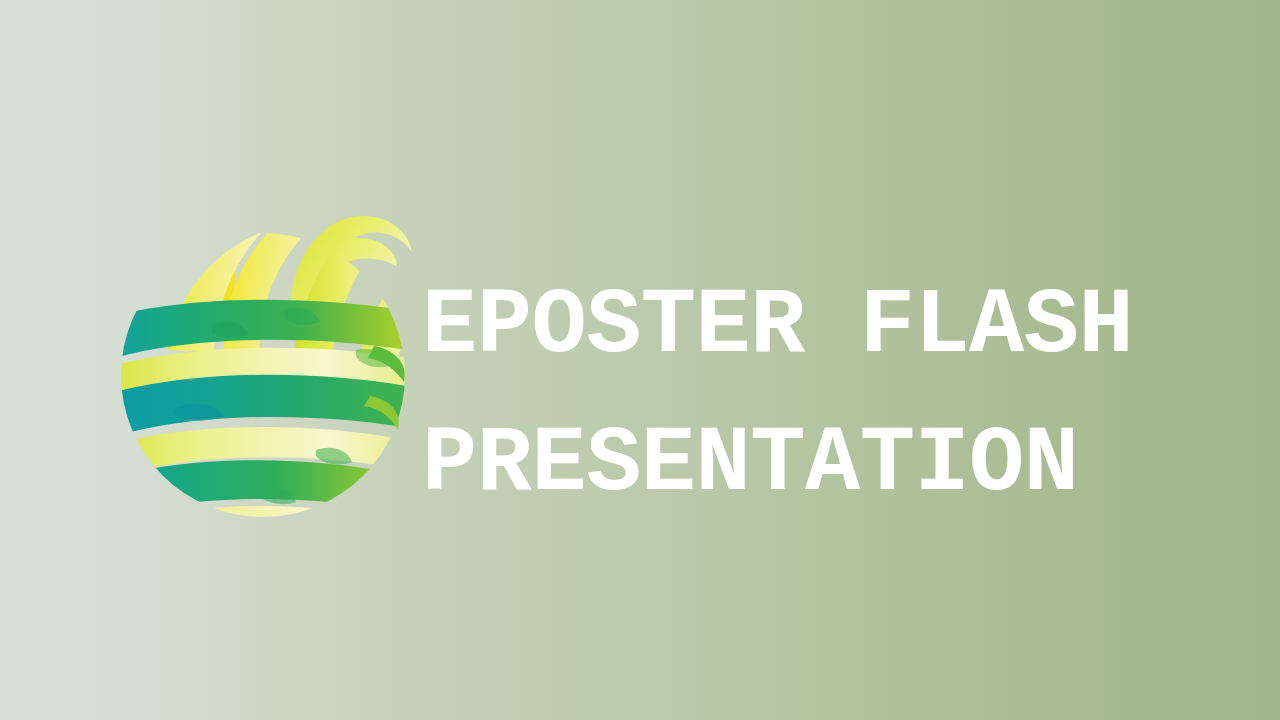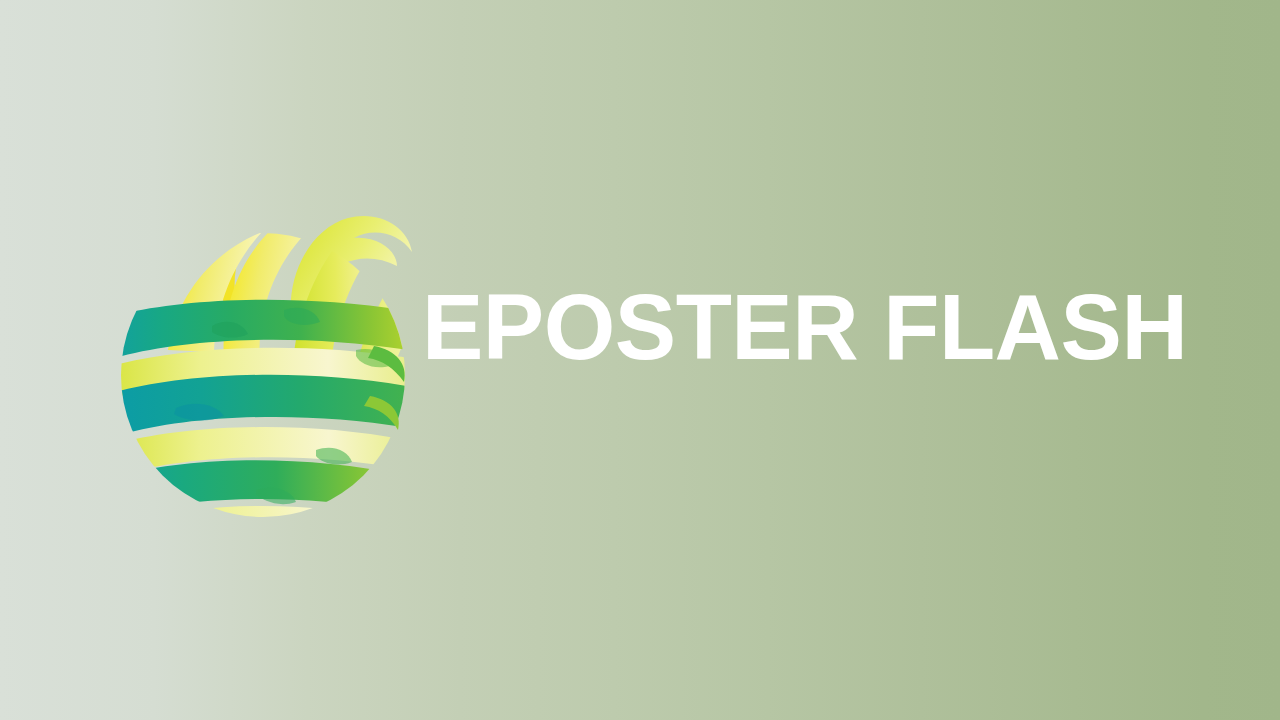--- a/index.html
+++ b/index.html
@@ -39,21 +39,21 @@
   
   .title-block {
     position: absolute;
     left: 422px;
     top: 258px;
     width: 790px;
   }
   .title-line {
     display: block;
     color: #ffffff;
-    font-family: Liberation Sans, sans-serif;
+    font-family: Liberation Mono, monospace;
     font-weight: bold;
     font-size: 92px;
     line-height: 138px;
     letter-spacing: -0.5px;
     white-space: nowrap;
   }
 </style>
 </head>
 <body>
 
@@ -197,15 +197,16 @@
         <path d="M258 146 C 280 150, 292 164, 288 182
                  C 278 168, 266 160, 252 158 Z" fill="#5cbc40"></path>
         <path d="M254 196 C 276 200, 286 214, 282 230
                  C 274 216, 262 208, 248 206 Z" fill="#8cc836"></path>
       </g>
     </svg>
   </div>
 
   <div class="title-block">
     <span class="title-line">EPOSTER FLASH</span>
+    <span class="title-line">PRESENTATION</span>
   </div>
 
 </div>
 
 </body></html>

